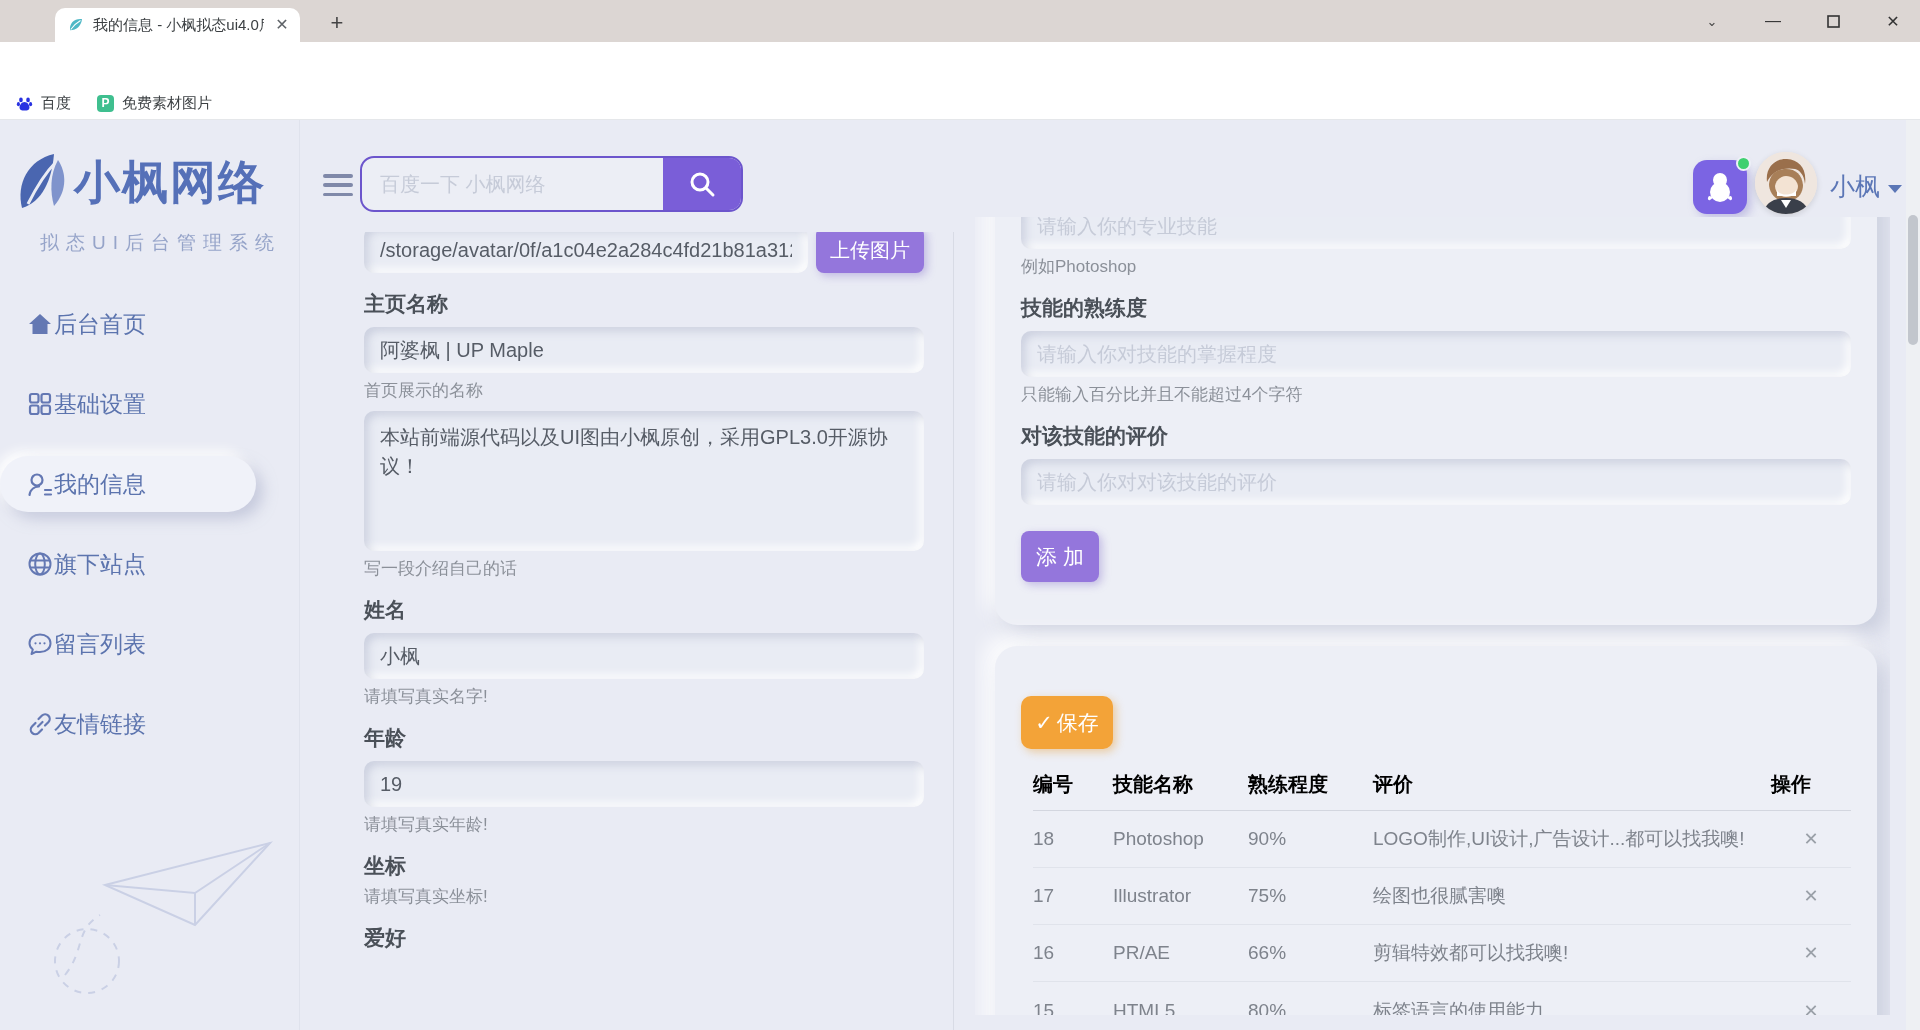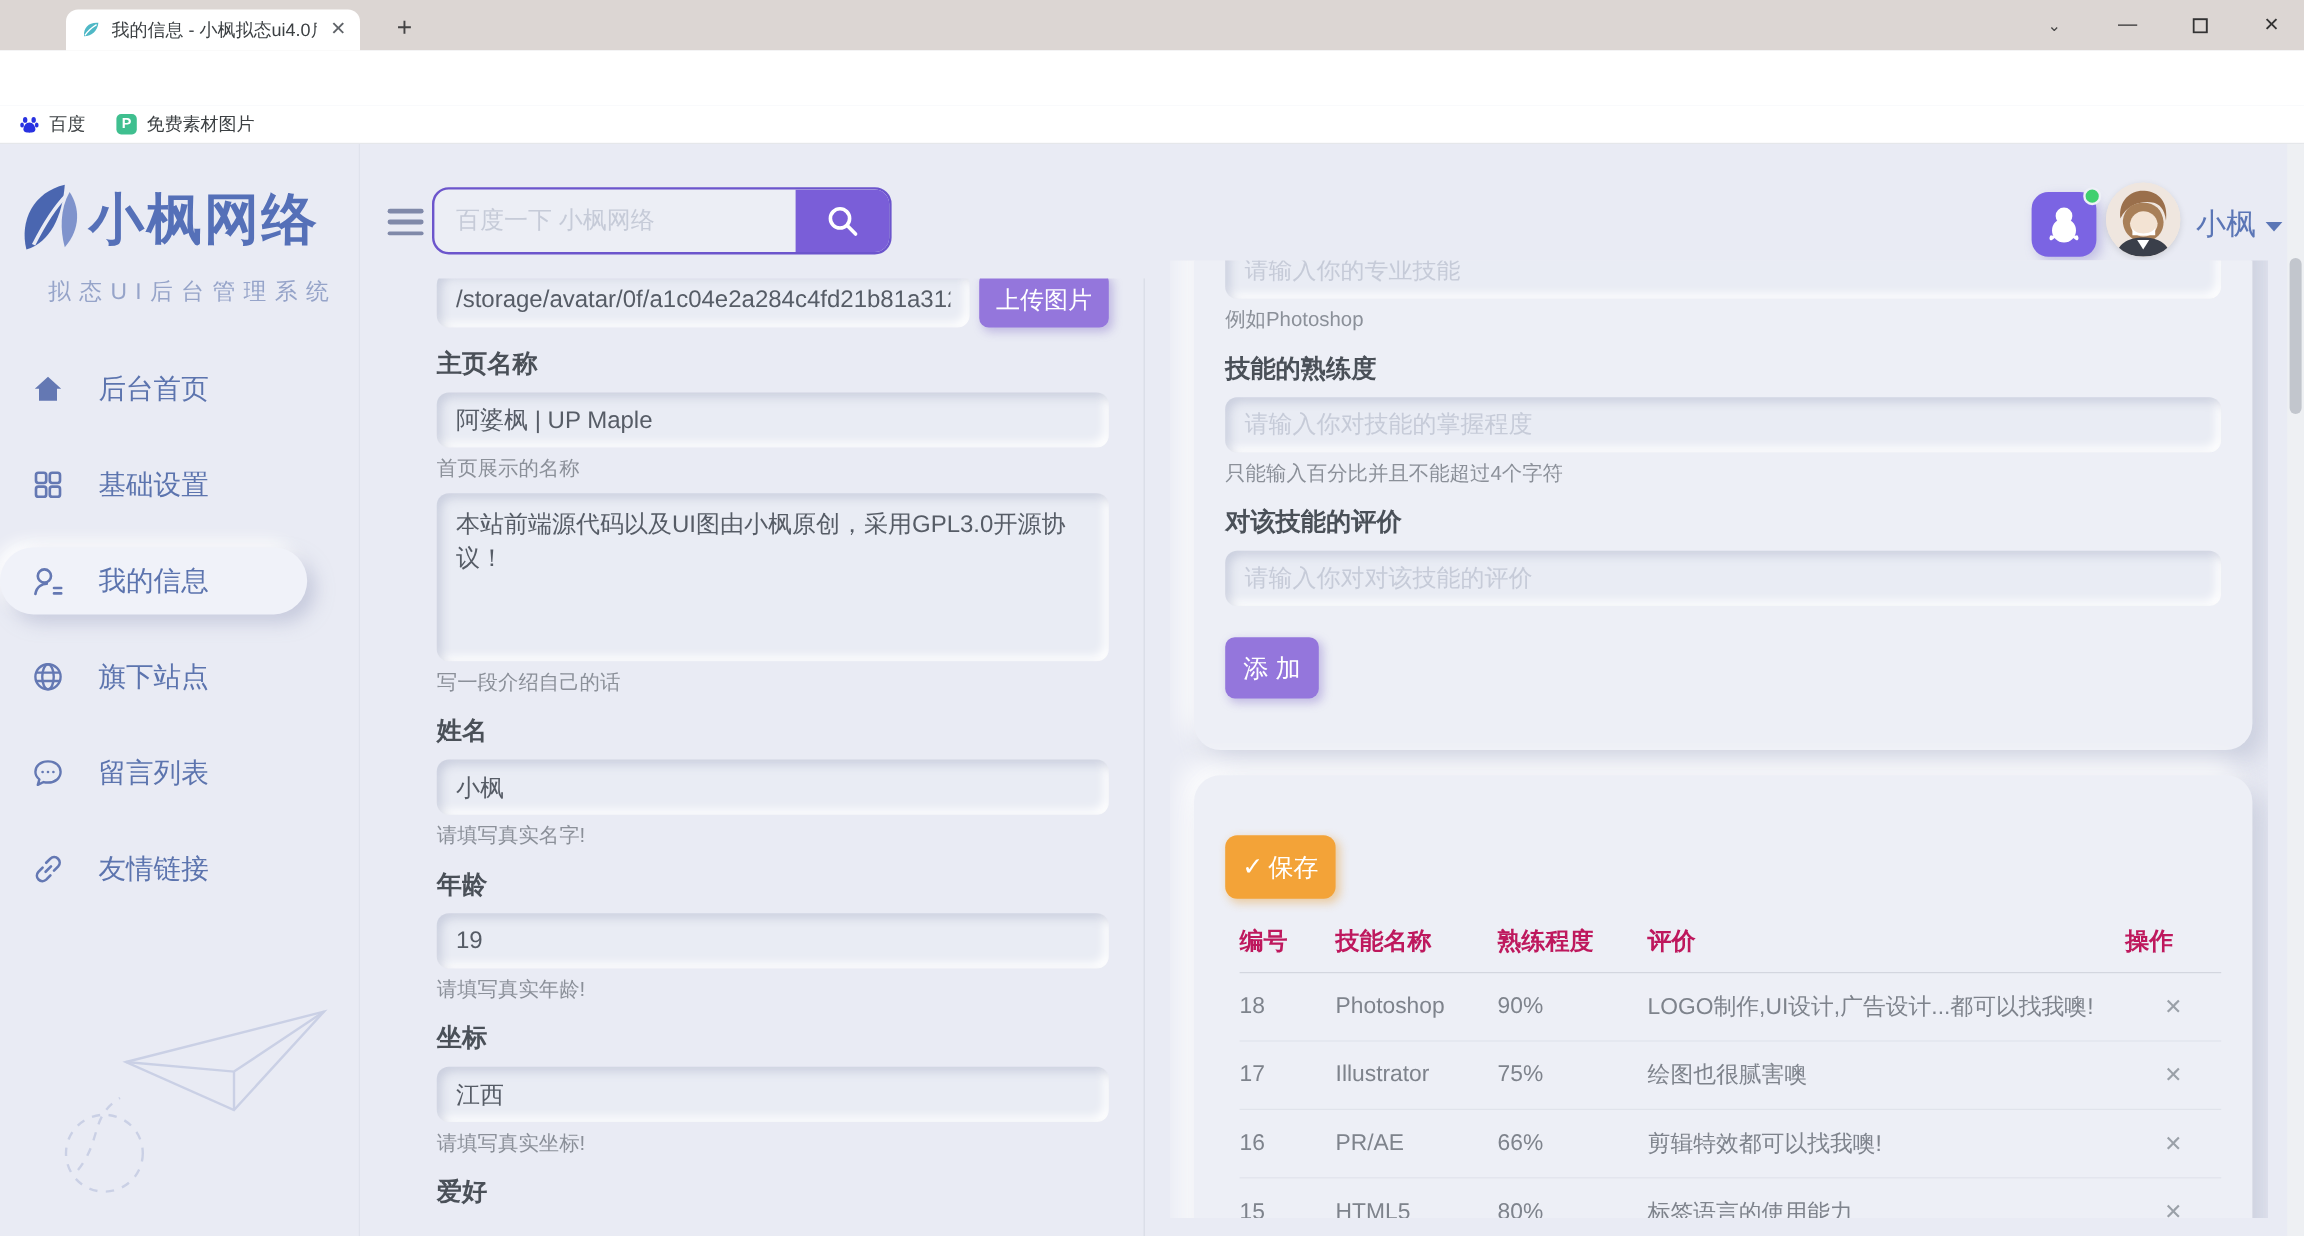--- a/index.html
+++ b/index.html
@@ -27,21 +27,21 @@
 
   
   .app { position:absolute; left:0; top:120px; width:1920px; height:910px; background:#e9ebf4; overflow:hidden; }
 
   
   .sidebar { position:absolute; left:0; top:0; width:300px; height:910px; border-right:1px solid #dfe2ec; }
   .logo-leaf { position:absolute; left:14px; top:30px; }
   .logo-title { position:absolute; left:74px; top:32px; font-size:46px; font-weight:700; color:#5570b8; letter-spacing:2px; }
   .logo-sub { position:absolute; left:40px; top:110px; font-size:19px; color:#96a4c9; letter-spacing:7px; }
   .side-menu { position:absolute; left:0; top:176px; width:300px; }
-  .side-item { position:relative; width:256px; height:56px; margin-bottom:24px; display:flex; align-items:center; padding-left:26px; gap:28px; cursor:pointer; }
+  .side-item { position:relative; width:256px; height:56px; margin-bottom:24px; display:flex; align-items:center; padding-left:26px; cursor:pointer; }
   .side-item.active { background:#f0f2f9; border-radius:30px; box-shadow:7px 7px 14px rgba(165,172,199,.5),-5px -5px 12px #ffffff;text-align:center; }
   .s-icon { width:28px; height:28px; color:#6478b3; }
   .s-icon svg { width:28px; height:28px; display:block; }
   .s-label { font-size:23px; color:#5c74ae; }
   .plane { position:absolute; left:45px; top:645px; opacity:.9; }
 
   
   .hamburger { position:absolute; left:323px; top:54px; width:30px; height:22px; display:flex; flex-direction:column; justify-content:space-between; cursor:pointer; }
   .hamburger i { display:block; height:3.5px; background:#8089a9; border-radius:2px; }
   .searchbar { position:absolute; left:360px; top:36px; width:383px; height:56px; border:2px solid #6c55cc; border-radius:14px; display:flex; overflow:hidden; background:#eceef5; }
@@ -74,21 +74,21 @@
   
   .right-panel { position:absolute; left:975px; top:97px; width:915px; height:798px; overflow:hidden; }
   .card { position:absolute; left:20px; width:882px; background:#edeff6; border-radius:22px; box-shadow:10px 10px 22px rgba(164,171,196,.45), -10px -10px 22px rgba(255,255,255,.95); }
   .card1 { top:-62px; height:470px; padding:48px 26px 0 26px; }
   .card2 { top:429px; height:760px; padding:24px 26px 0 26px; }
   .add-btn { margin-top:26px; width:78px; height:51px; font-size:21px; }
   .save-btn { margin-top:26px; width:92px; height:53px; background:#f3a338; color:#fff; border:none; border-radius:10px; font-size:21px; font-family:inherit; cursor:pointer; display:flex; align-items:center; justify-content:center; gap:4px; box-shadow:3px 3px 8px rgba(230,160,60,.45); }
   .skill-table { margin-top:16px; padding:0 0 0 12px; }
   .t-row { display:grid; grid-template-columns:80px 135px 125px auto 80px; align-items:center; }
   .t-head { padding:6px 0 12px 0; border-bottom:1px solid #d3d6df; }
-  .t-head span { font-size:20px; font-weight:700; color:#be185d; }
+  .t-head span { font-size:20px; font-weight:700; color:#000000; }
   .t-body .t-row { height:57px; border-bottom:1px solid #e0e3eb; font-size:19px; color:#7e838c; }
   .t-body .t-row:last-child { border-bottom:none; }
   .row-del { justify-self:center; font-size:18px; color:#9aa0a8; cursor:pointer; background:none; border:none; font-family:inherit; }
   .th-op { text-align:left; }
 
   
   .scroll-track { position:absolute; left:1906px; top:0; width:14px; height:910px; background:#eef0f3; }
   .scroll-thumb { position:absolute; left:2px; top:95px; width:10px; height:130px; background:#c2c6cd; border-radius:6px; }
 </style>
 </head>
@@ -355,23 +355,20 @@
           <div class="f-label">年龄</div>
           <div class="n-input f-input">
             <input value="19" style="">
           </div>
 
           <div class="f-help">请填写真实年龄!</div>
         </div>
 
         <div class="field">
           <div class="f-label">坐标</div>
-          <div class="n-input f-input">
-            <input value="江西" style="">
-          </div>
 
           <div class="f-help">请填写真实坐标!</div>
         </div>
 
         <div class="field">
           <div class="f-label">爱好</div>
 
         </div>
       </div>
   </div>

